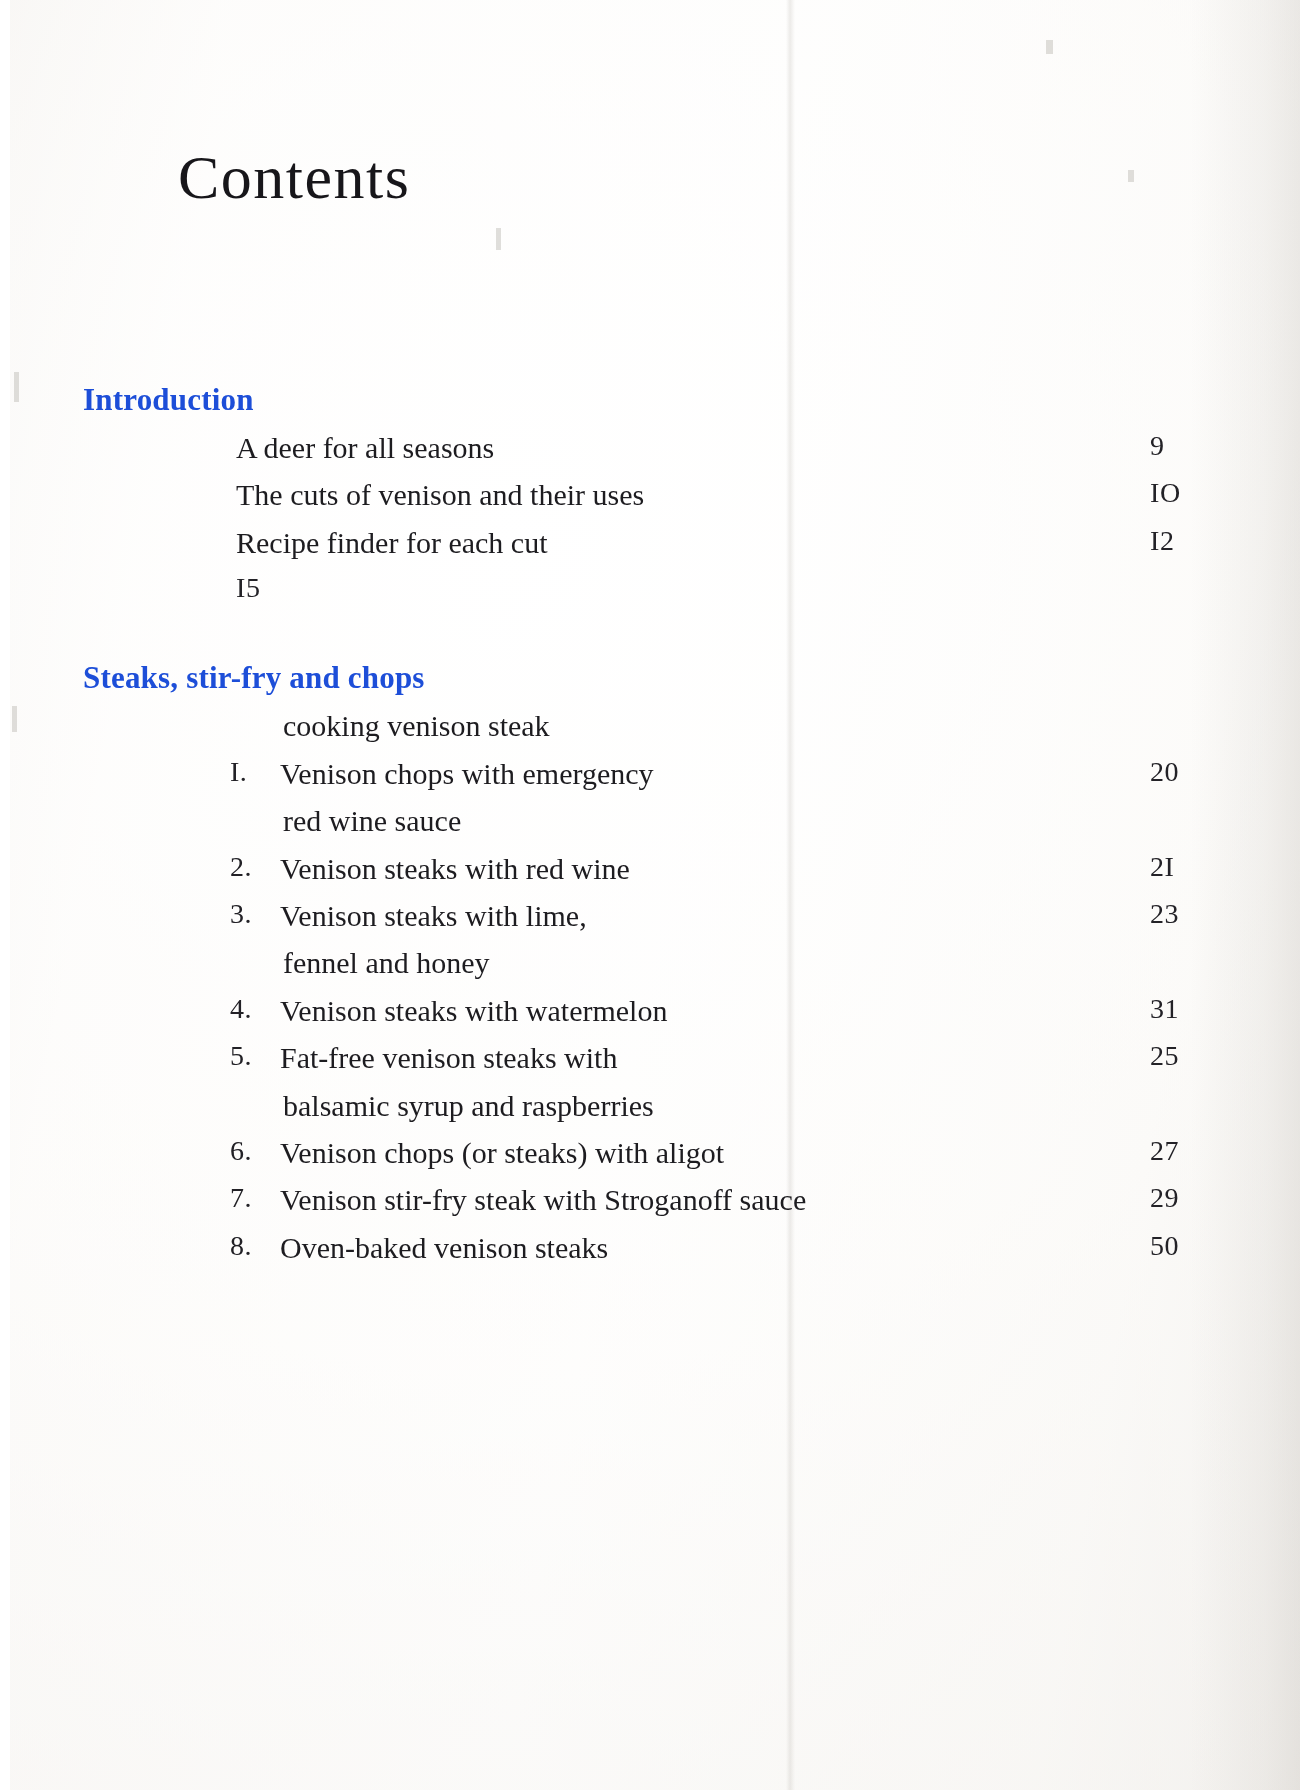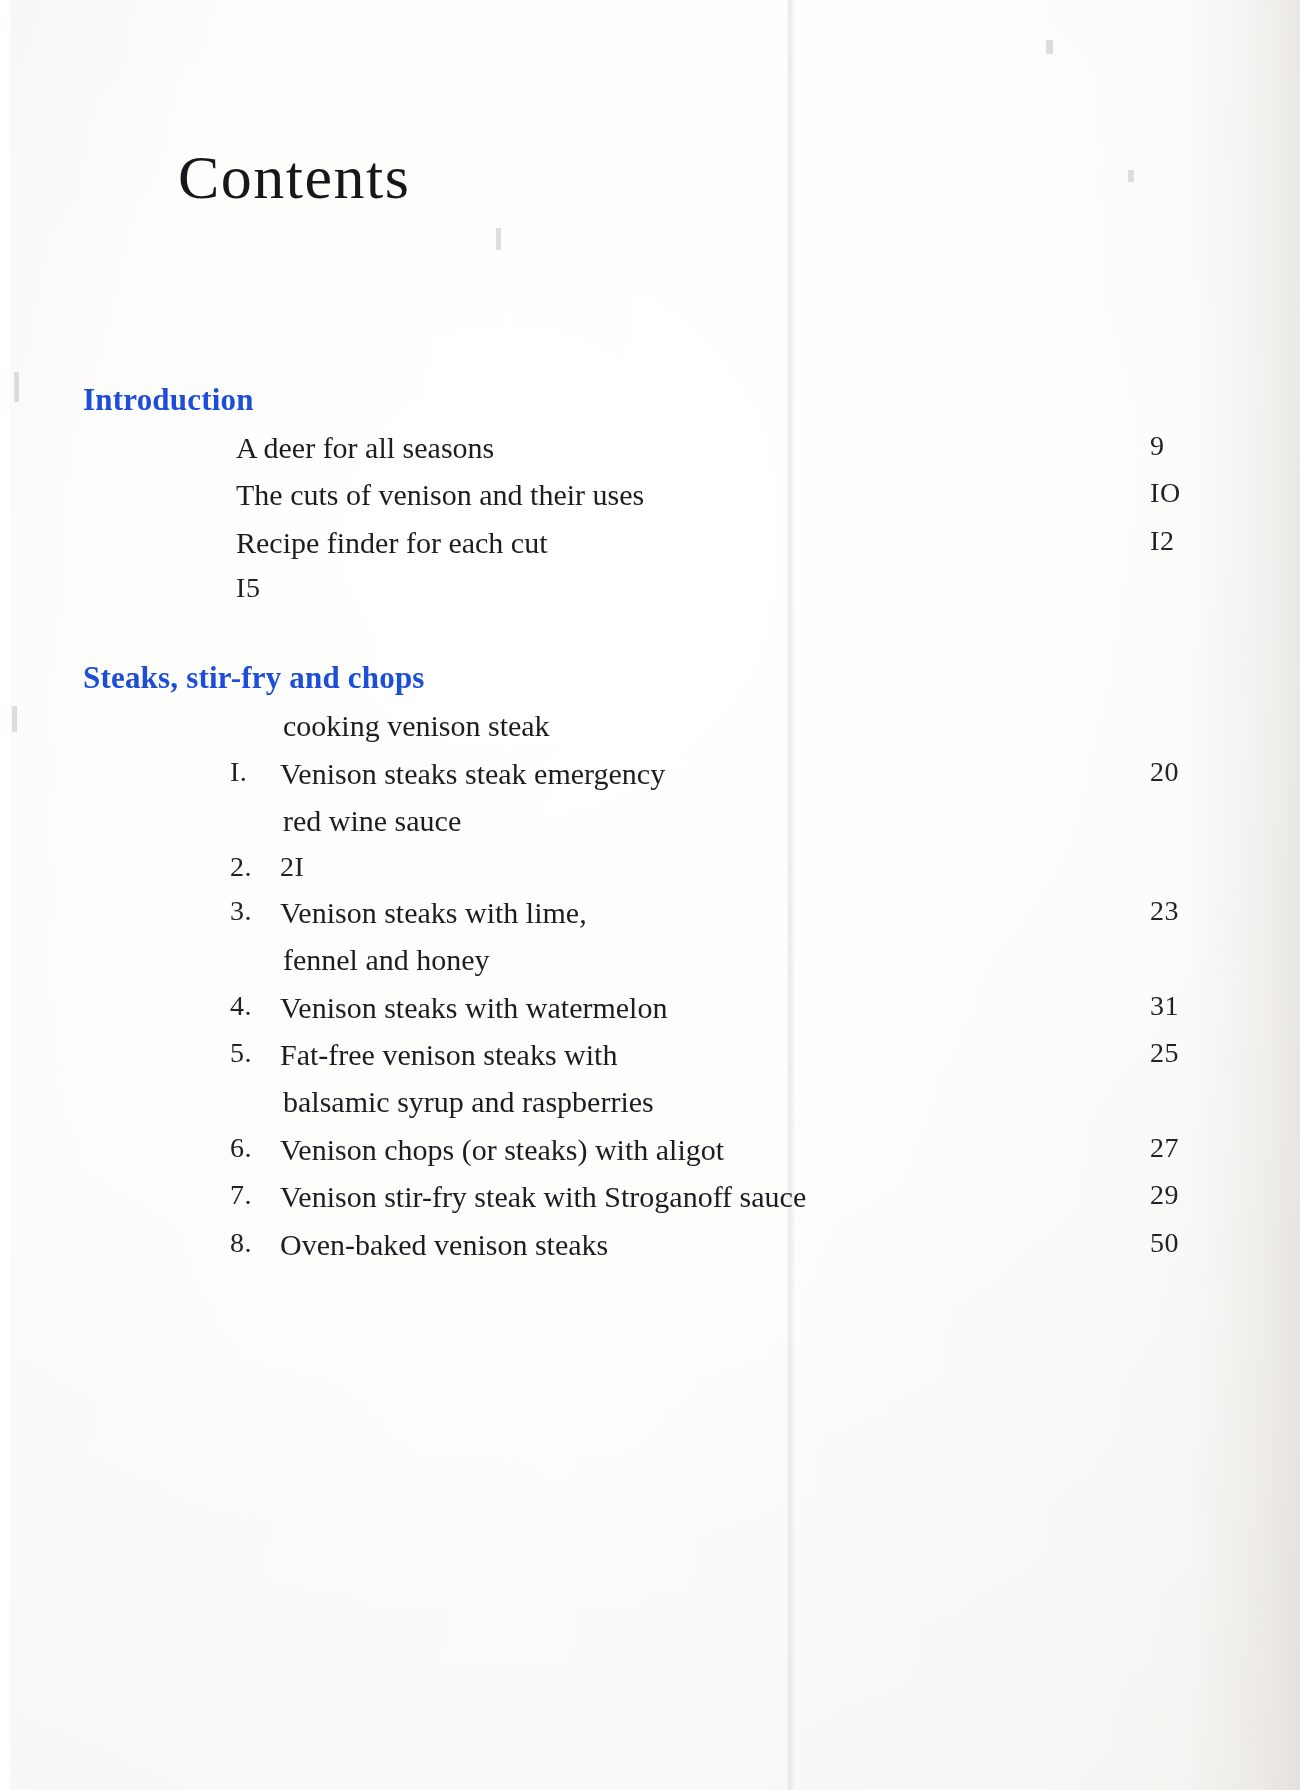--- a/index.html
+++ b/index.html
@@ -193,30 +193,31 @@
         </div>
         <div class="section">
           <div class="section-heading">Steaks, stir-fry and chops</div>
           <div class="entry cont">
             <span class="entry-num"></span>
             <span class="entry-text">cooking venison steak</span>
             <span class="entry-page"></span>
           </div>
           <div class="entry numbered">
             <span class="entry-num">I.</span>
-            <span class="entry-text">Venison steaks steak emergency</span>
+            <span class="entry-text">Venison chops with emergency</span>
             <span class="entry-page">20</span>
           </div>
           <div class="entry cont">
             <span class="entry-num"></span>
             <span class="entry-text">red wine sauce</span>
             <span class="entry-page"></span>
           </div>
           <div class="entry numbered">
             <span class="entry-num">2.</span>
+            <span class="entry-text">Venison steaks with red wine</span>
             <span class="entry-page">2I</span>
           </div>
           <div class="entry numbered">
             <span class="entry-num">3.</span>
             <span class="entry-text">Venison steaks with lime,</span>
             <span class="entry-page">23</span>
           </div>
           <div class="entry cont">
             <span class="entry-num"></span>
             <span class="entry-text">fennel and honey</span>

